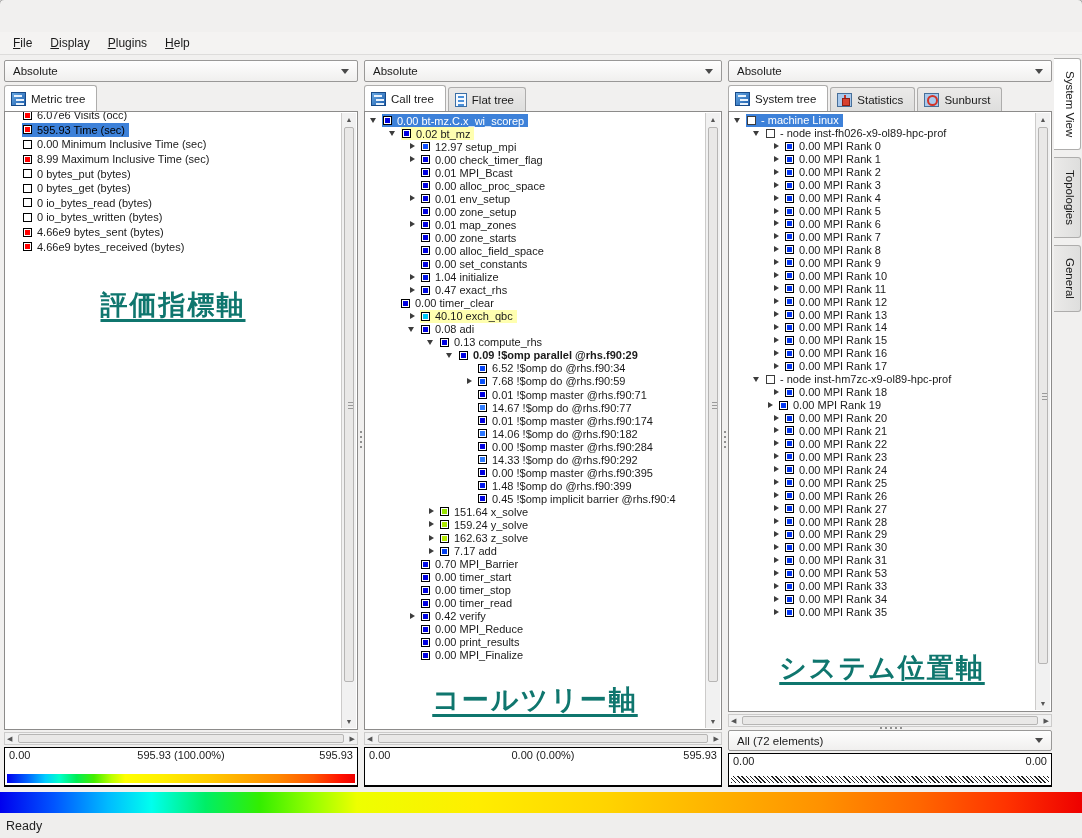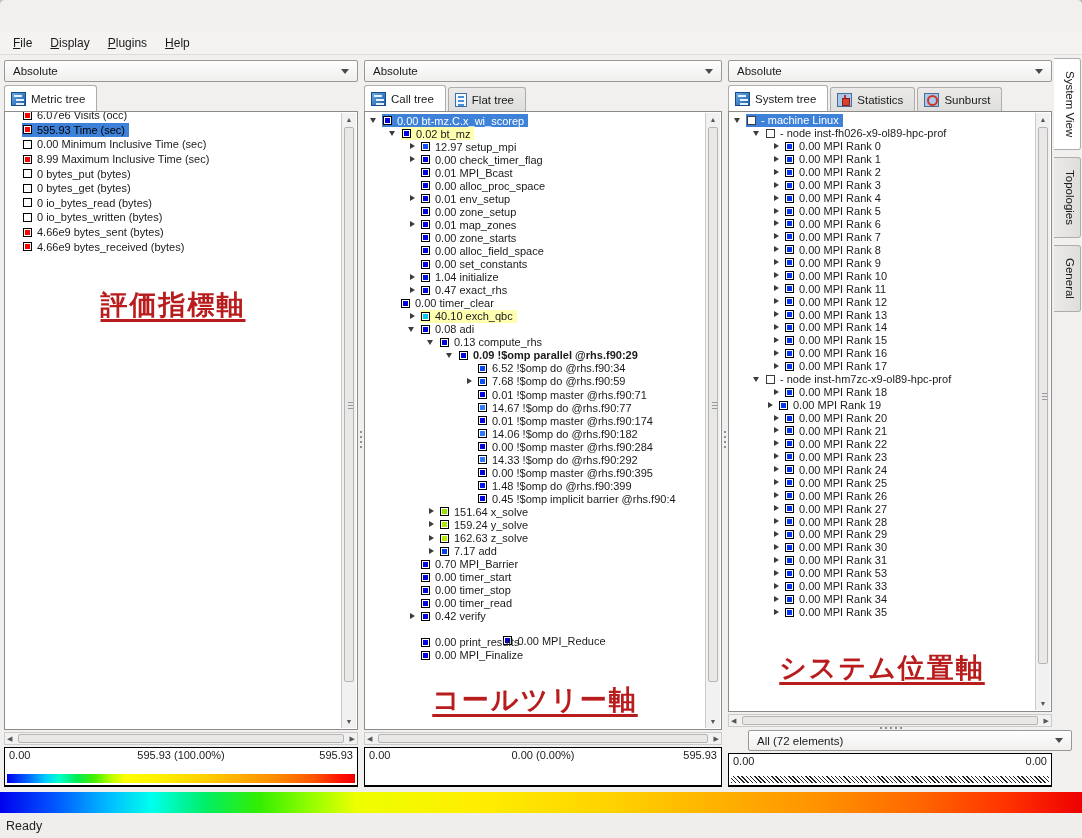--- a/index.html
+++ b/index.html
@@ -69,21 +69,21 @@
         border-top:5px solid #3c3c3c;border-left:3.5px solid transparent;border-right:3.5px solid transparent;}
   .rin{display:inline-flex;align-items:center;height:100%;padding:0 4px 0 1px;}
   .rin.sel{background:#3d81d9;color:#fff;}
   .rin.sel.dark{color:#000;}
   .rin.hl{background:#ffffb0;}
   .vbox{width:9px;height:9px;border:1px solid #000;box-shadow:inset 0 0 0 1px #fff;
         margin-right:5px;flex:0 0 9px;}
   .cbox{width:9px;height:9px;border:1px solid #3c3c3c;background:#fff;margin-right:5px;flex:0 0 9px;}
 
   .annot{position:absolute;left:0;right:16px;text-align:center;font-weight:bold;font-size:27px;
-         letter-spacing:2px;color:#b91c1c;text-decoration:underline;
+         letter-spacing:2px;color:#0f766e;text-decoration:underline;
          text-decoration-thickness:3px;text-underline-offset:5px;}
 
   
   .vsb{position:absolute;top:1px;right:1px;bottom:1px;width:15px;background:#f1f1f1;border-left:1px solid #cccbca;}
   .sbbtn{position:absolute;left:0;right:0;height:13px;text-align:center;font-size:7px;color:#555;line-height:13px;}
   .vsb .dn{bottom:0;}
   .vthumb{position:absolute;left:2px;right:2px;background:#e9e8e7;border:1px solid #b6b5b4;border-radius:2px;}
   .vthumb::after{content:'';position:absolute;left:3px;top:50%;width:5px;height:1px;background:#9a9a9a;
         box-shadow:0 3px 0 #9a9a9a,0 -3px 0 #9a9a9a;}
   .hsb{position:absolute;height:13px;background:#f1f1f1;border:1px solid #cccbca;}
@@ -528,21 +528,21 @@
               <span>0.00 timer_read</span>
             </span>
           </div>
           <div class="trow" style="height: 13.05px; padding-left: 42px;">
             <span class="exp closed"></span>
             <span class="rin">
               <span class="vbox" style="background: rgb(0, 5, 226);"></span>
               <span>0.42 verify</span>
             </span>
           </div>
-          <div class="trow" style="height: 13.05px; padding-left: 42px; flex-direction: column;">
+          <div class="trow" style="height: 13.05px; padding-left: 42px;">
             <span class="exp "></span>
             <span class="rin">
               <span class="vbox" style="background: rgb(0, 0, 224);"></span>
               <span>0.00 MPI_Reduce</span>
             </span>
           </div>
           <div class="trow" style="height: 13.05px; padding-left: 42px;">
             <span class="exp "></span>
             <span class="rin">
               <span class="vbox" style="background: rgb(0, 0, 224);"></span>
@@ -886,21 +886,21 @@
       </div>
     </div>
     <div class="hsb" style="top:658px;width:324px;">
       <span class="lt">◀</span>
       <div class="hthumb" style="left:13px;right:13px;"></div>
       <span class="rt">▶</span>
     </div>
     <div class="hsplit" style="top:670px;">
         <i></i>
       </div>
-    <div class="combo" style="top:674px;width:324px;height:21px;margin-left:20px;">
+    <div class="combo" style="top:674px;width:324px;height:21px;">
       <span>All (72 elements)</span>
       <span class="arr"></span>
     </div>
     <div class="vbar" style="top:697px;width:324px;height:34px;">
       <div class="vals">
         <span>0.00</span>
         <span>0.00</span>
       </div>
       <div class="strip hatch"></div>
     </div>

